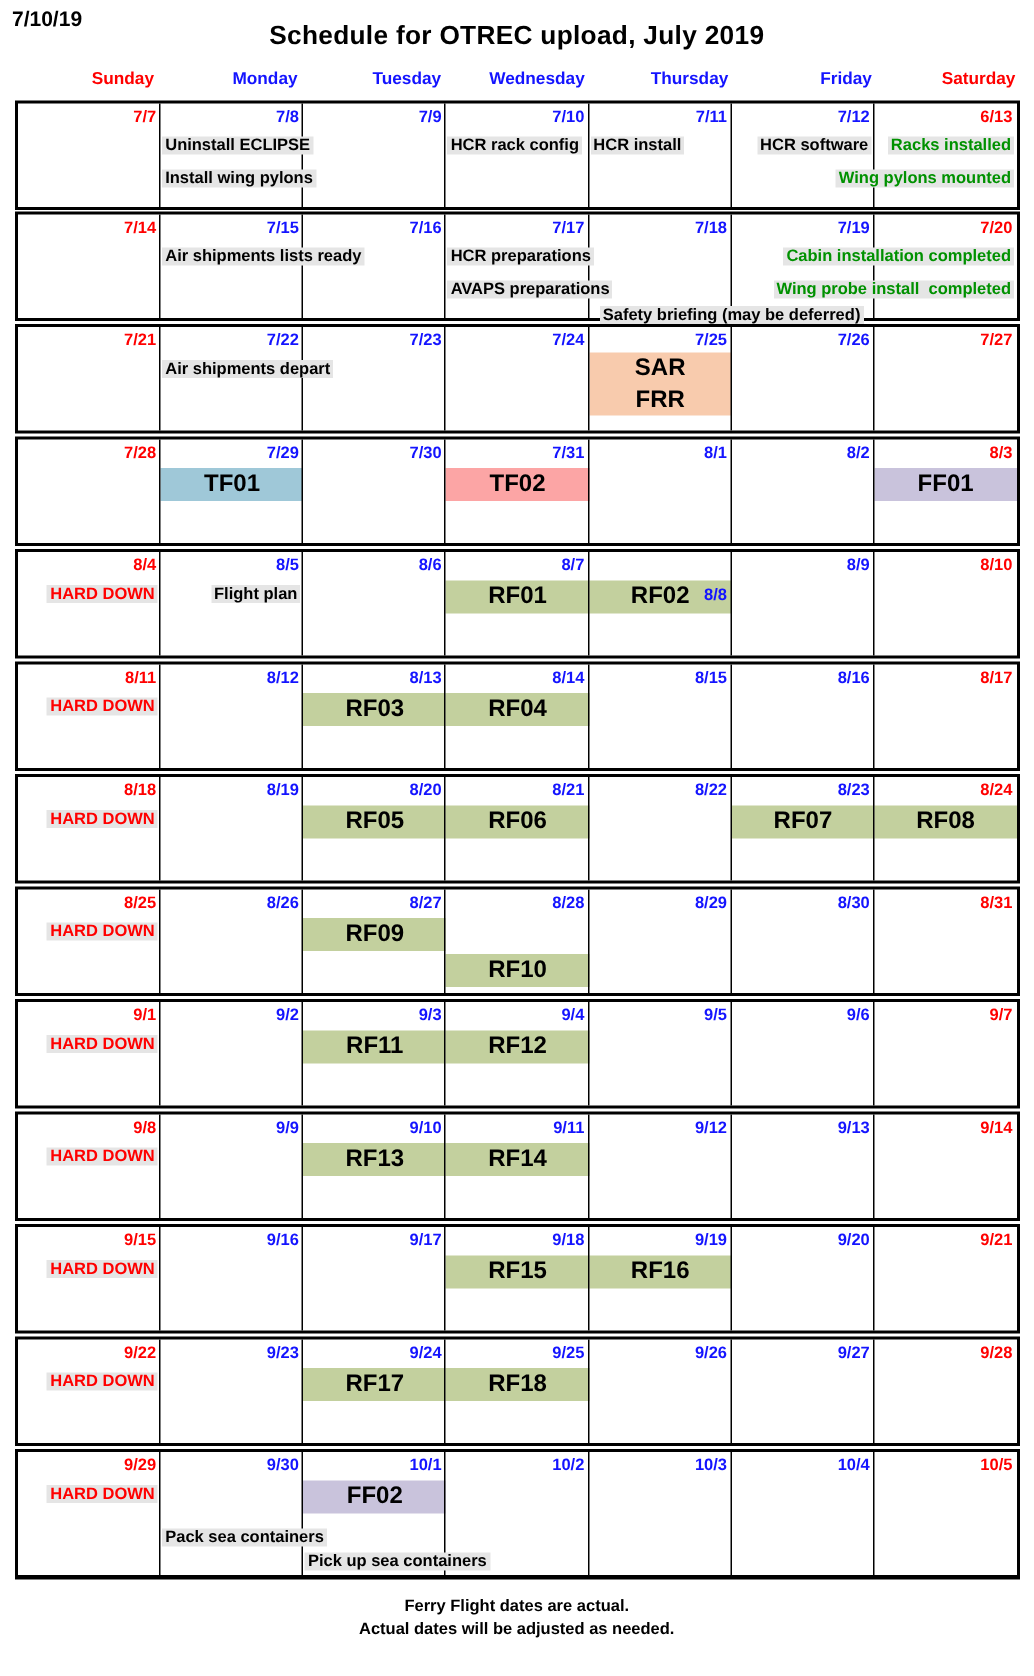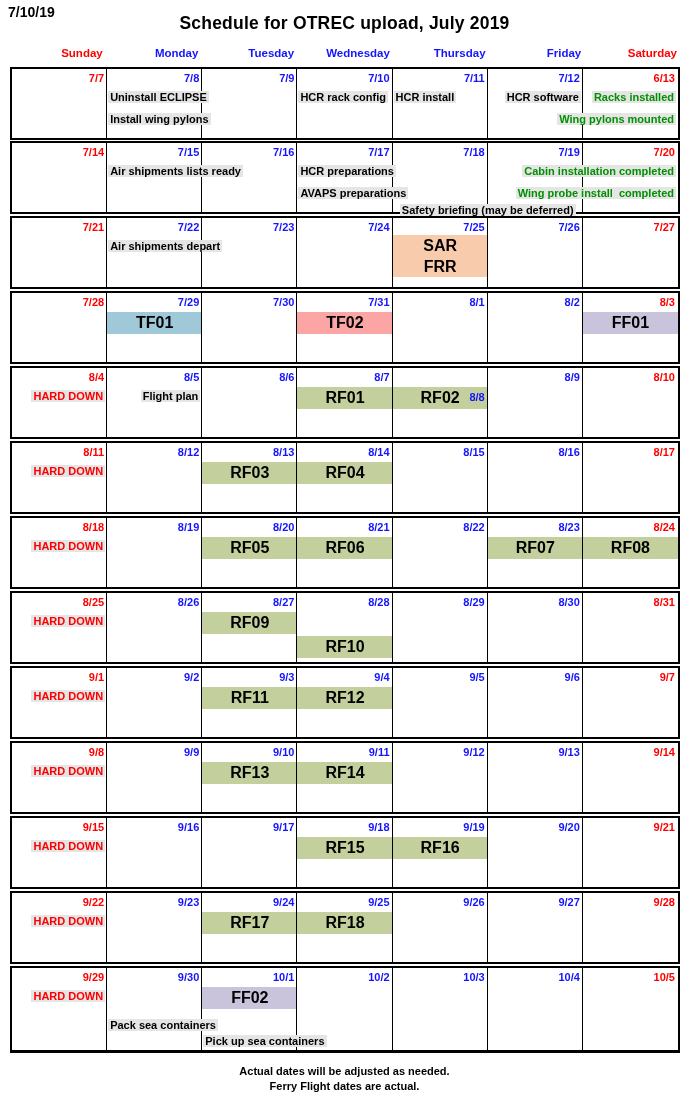--- a/index.html
+++ b/index.html
@@ -324,16 +324,16 @@
         <div class="date" style="left: 85.7143%; width: 14.2857%; color: rgb(255, 0, 0);">10/5</div>
         <div class="evt" style="top: 21px; color: rgb(255, 0, 0); right: calc(85.7143% + 2px);"><span>HARD DOWN</span></div>
         <div class="block" style="left: 28.5714%; width: 14.2857%; top: 19px; height: 22px; background: rgb(201, 195, 220);">
           <div>FF02</div>
         </div>
         <div class="evt" style="top: 50px; color: rgb(0, 0, 0); left: calc(14.2857% + 1px);"><span>Pack sea containers</span></div>
         <div class="evt" style="top: 66px; color: rgb(0, 0, 0); left: calc(28.5714% + 1px);"><span>Pick up sea containers</span></div>
       </div>
     </div>
   <div class="footer" id="footer">
+      <div>Ferry Flight dates are actual.</div>
       <div>Actual dates will be adjusted as needed.</div>
-      <div>Ferry Flight dates are actual.</div>
     </div>
 </div>
 
 </body></html>

